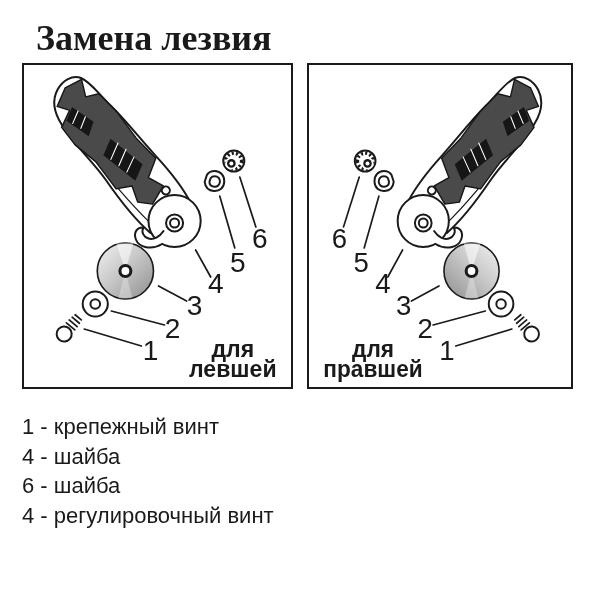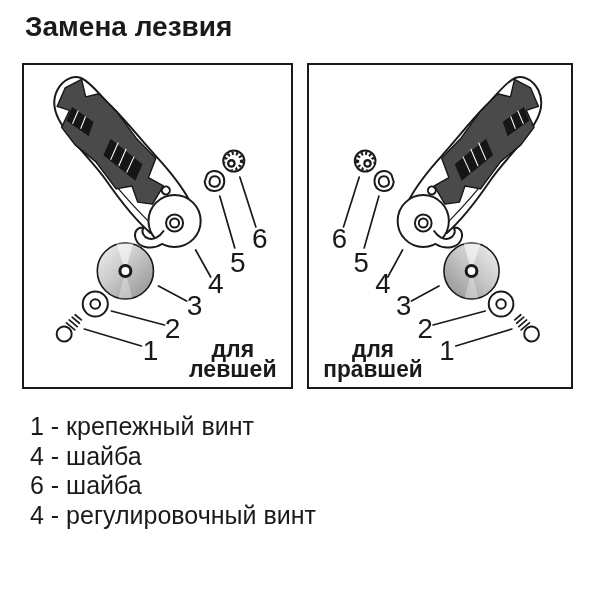--- a/index.html
+++ b/index.html
@@ -7,22 +7,22 @@
     width:600px; height:600px;
     background:#ffffff;
     font-family:"Liberation Sans", sans-serif;
     color:#1a1a1a;
     position:relative;
     overflow:hidden;
   }
   .page { position:absolute; inset:0; }
   .title {
     position:absolute; left:25px; top:11px;
-    font-size:28px; font-weight:bold; line-height:32px;
-    margin:0; white-space:nowrap;
+    font-size:36px; font-weight:bold; line-height:32px;
+    margin:11px; white-space:nowrap;font-family:Liberation Serif, serif;
   }
   .panel {
     position:absolute; top:63px; height:326px;
     border:2px solid #1a1a1a; background:#fff;
     box-sizing:border-box;
   }
   .panel-left  { left:22px;  width:271px; }
   .panel-right { left:307px; width:266px; }
   .panel svg { display:block; width:100%; height:100%; }
 
@@ -31,22 +31,22 @@
   .ln   { stroke:#1a1a1a; stroke-width:1.7; fill:none; stroke-linecap:round; }
   .ln2  { stroke:#1a1a1a; stroke-width:2; fill:none; stroke-linecap:round; stroke-linejoin:round; }
   .grip { fill:#4a4a4a; stroke:#161616; stroke-width:1.4; stroke-linejoin:round; }
   .hatch{ fill:#161616; }
   .hw   { stroke:#ffffff; stroke-width:1.1; fill:none; stroke-linecap:round; }
   .thin { stroke:#1a1a1a; stroke-width:1.2; fill:none; }
   .num  { font-family:"Liberation Sans", sans-serif; font-size:28px; fill:#1a1a1a; text-anchor:middle; }
   .cap  { font-family:"Liberation Sans", sans-serif; font-size:23px; font-weight:bold; fill:#1a1a1a; text-anchor:middle; }
 
   .legend {
-    position:absolute; left:30px; top:412px;
-    font-size:25px; line-height:29.6px;
+    position:absolute; left:22px; top:412px;
+    font-size:22px; line-height:29.6px;
   }
   .legend-item { white-space:nowrap; }
 </style>
 </head>
 <body>
 
 <div class="page">
 
   <h1 class="title">Замена лезвия</h1>
 

